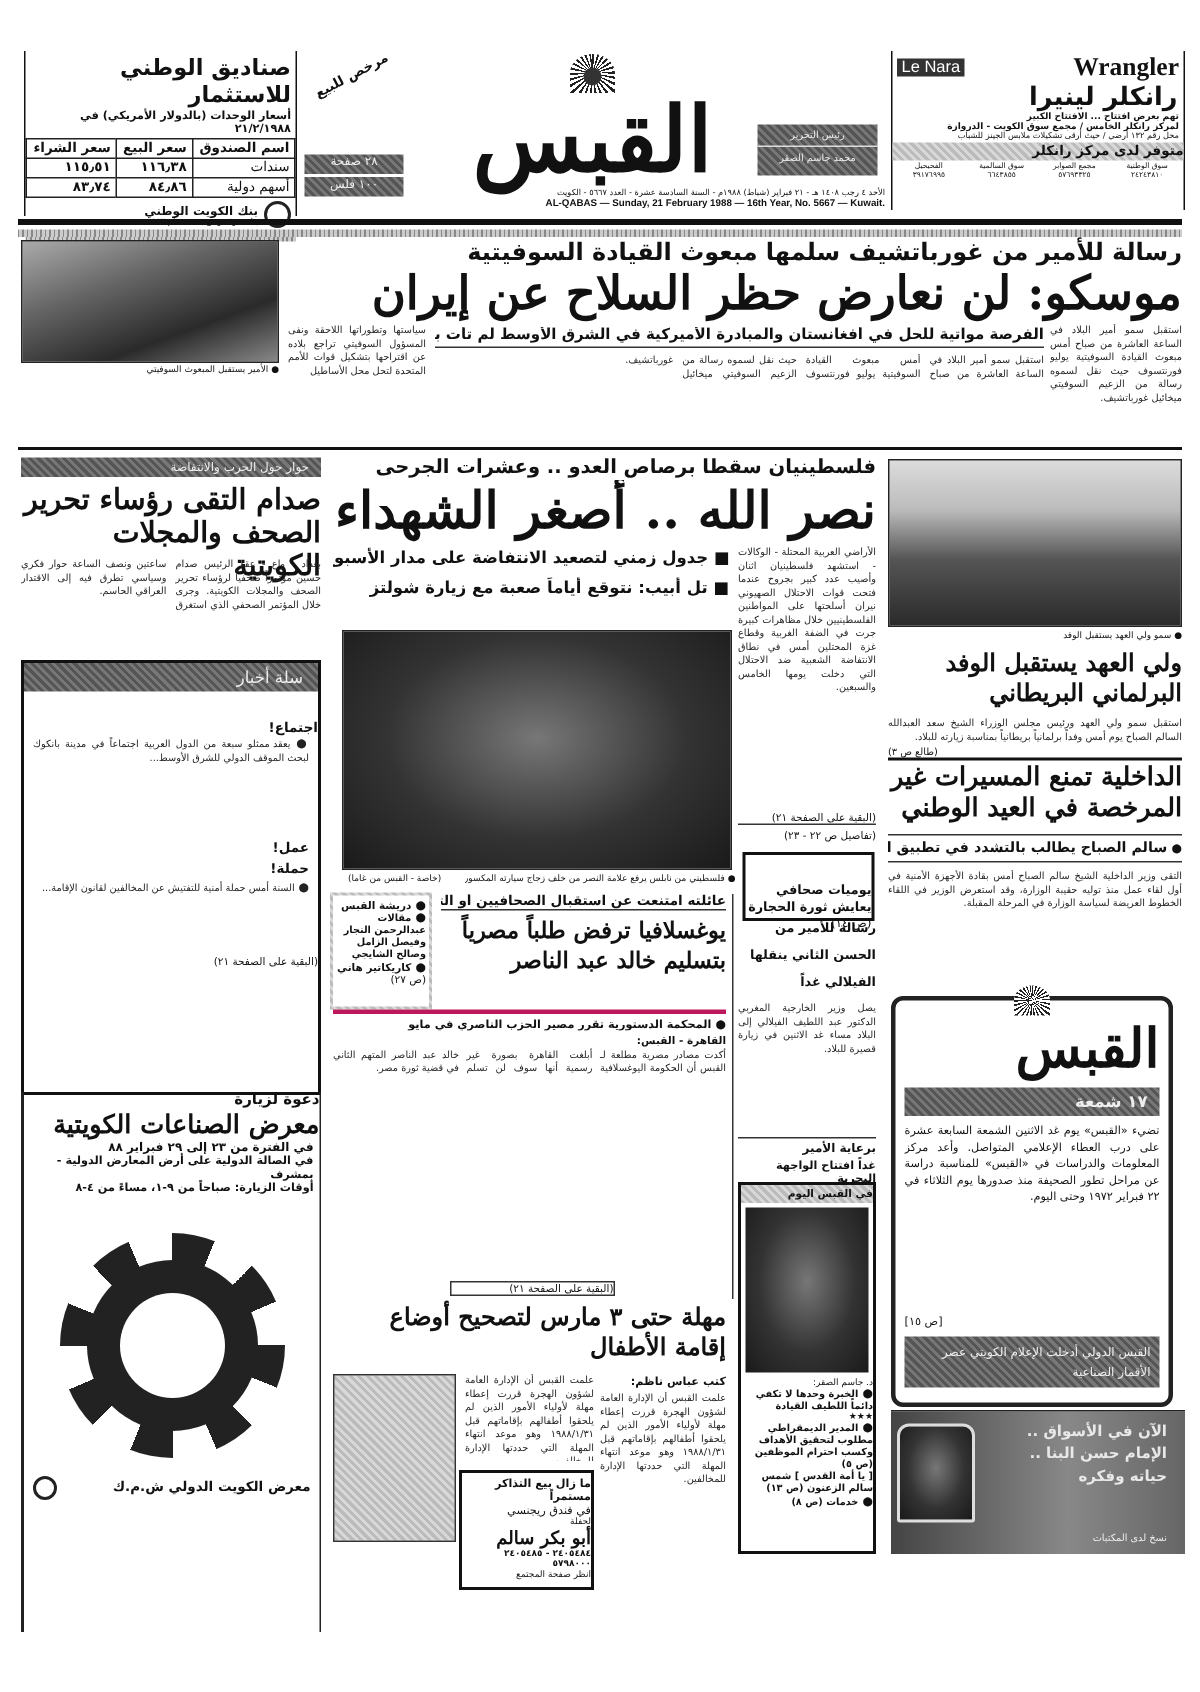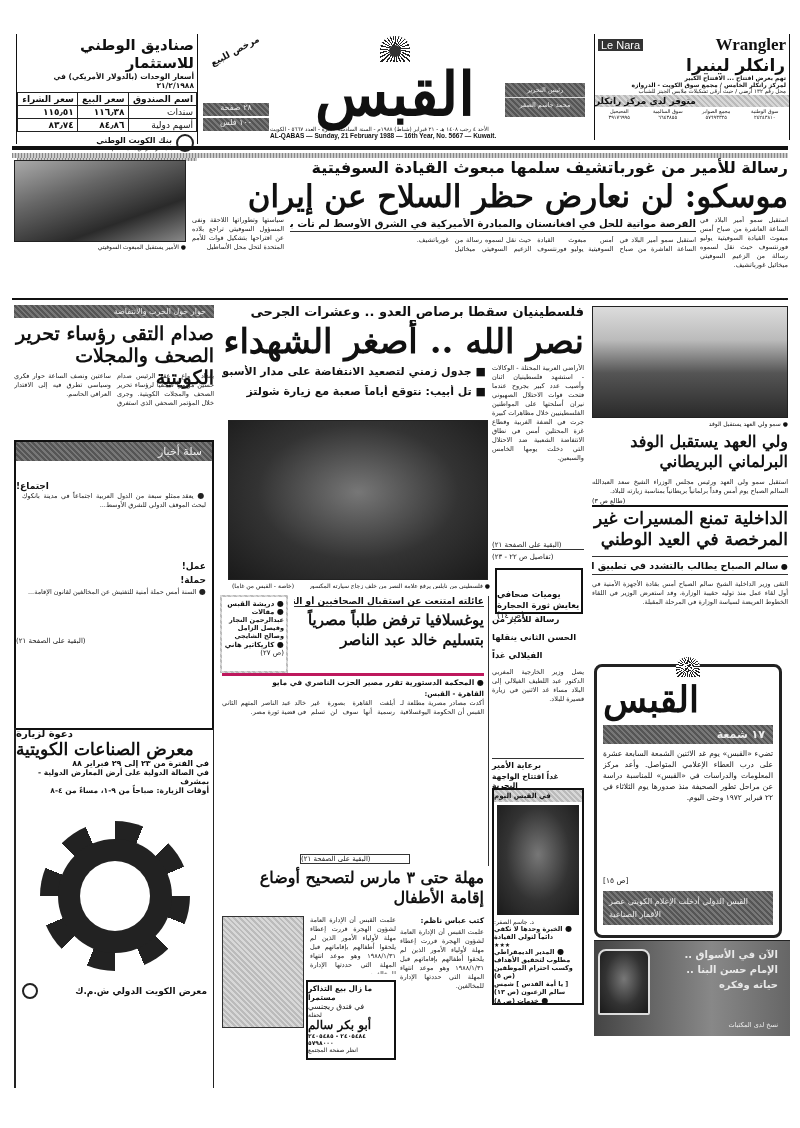--- a/index.html
+++ b/index.html
@@ -1,19 +1,19 @@
 <!DOCTYPE html>
 <html><head>
 <meta charset="utf-8">
 <style>
   *{box-sizing:border-box;margin:0;padding:0}
   body{width:800px;height:1128px;background:#fff;position:relative;overflow:hidden;font-family:"DejaVu Sans",sans-serif;color:#111}
   .abs{position:absolute}
   .rtl{direction:rtl;text-align:right}
-  .ctr{text-align:left}
+  .ctr{text-align:right}
   .dbox{border:2px solid #111}
   .gray{background:repeating-linear-gradient(45deg,#bbb 0 2px,#d8d8d8 2px 4px)}
   .darkgray{background:repeating-linear-gradient(45deg,#555 0 2px,#777 2px 4px);color:#eee}
   .rule{position:absolute;height:3px;background:#111}
   .hatch{height:6px;background:repeating-linear-gradient(90deg,#888 0 1px,#ccc 1px 3px)}
   .body-text{font-size:6.5px;line-height:9px;color:#222;direction:rtl;text-align:justify;overflow:hidden}
   .bullet::before{content:"■ ";}
   .dot::before{content:"● ";font-size:8px}
   .photo{background:radial-gradient(ellipse at 50% 45%,#777 0,#333 55%,#1a1a1a 100%)}
   .photo2{background:linear-gradient(160deg,#aaa 0,#666 35%,#2a2a2a 70%,#888 100%)}
@@ -210,25 +210,25 @@
   <div style="font-size:7.5px;font-weight:bold">ما زال بيع التذاكر مستمراً</div>
   <div style="font-size:7.5px;font-weight:normal">في فندق ريجنسي</div>
   <div style="font-size:6px">لحفلة</div>
   <div style="font-size:12px;font-weight:bold;font-family:'DejaVu Serif',serif">أبو بكر سالم</div>
   <div style="font-size:6px;font-weight:bold">٢٤٠٥٤٨٤ - ٢٤٠٥٤٨٥</div>
   <div style="font-size:6px;font-weight:bold">٥٧٩٨٠٠٠</div>
   <div style="font-size:6px">انظر صفحة المجتمع</div>
 </div>
 <div class="abs gray" style="left:222px;top:916px;width:82px;height:112px;border:1px solid #333"></div>
 
-<div class="abs dbox" style="left:492px;top:788px;width:92px;height:217px">
+<div class="abs dbox" style="left:492px;top:788px;width:92px;height:248px">
   <div class="gray ctr" style="font-size:7px;direction:rtl;font-weight:bold;padding:2px 0">في القبس اليوم</div>
   <div class="photo" style="height:110px;margin:3px"></div>
   <div class="ctr" style="font-size:6px;direction:rtl">د. جاسم الصقر:</div>
-  <div class="ctr dot" style="font-size:6.5px;font-weight:bold;direction:rtl;line-height:8px">الخبرة وحدها لا تكفي دائماً لتولي القيادة</div>
+  <div class="ctr dot" style="font-size:6.5px;font-weight:bold;direction:rtl;line-height:8px">الخبرة وحدها لا تكفي دائماً اللطيف القيادة</div>
   <div class="ctr" style="font-size:6px">★★★</div>
   <div class="ctr dot" style="font-size:6.5px;font-weight:bold;direction:rtl;line-height:8px">المدير الديمقراطي مطلوب لتحقيق الأهداف وكسب احترام الموظفين (ص ٥)</div>
   <div class="ctr" style="font-size:6.5px;font-weight:bold;direction:rtl;line-height:8px">[ يا أمة القدس ] شمس سالم الزعنون (ص ١٣)</div>
   <div class="ctr dot" style="font-size:6.5px;font-weight:bold;direction:rtl">خدمات (ص ٨)</div>
 </div>
 
 <div class="abs" style="left:594px;top:664px;width:188px;height:274px;border:3px solid #222;border-radius:8px;padding:4px 6px">
   <div style="width:24px;height:20px;margin:-14px auto 0;border-radius:50% 50% 0 0;background:repeating-conic-gradient(#222 0 6deg,#fff 6deg 14deg)"></div>
   <div class="ctr" style="font-size:36px;font-weight:bold;line-height:44px;font-family:'DejaVu Serif',serif;direction:rtl">القبس</div>
   <div class="darkgray rtl" style="font-size:11px;font-weight:bold;padding:3px 8px;margin:4px 0">١٧ شمعة</div>

